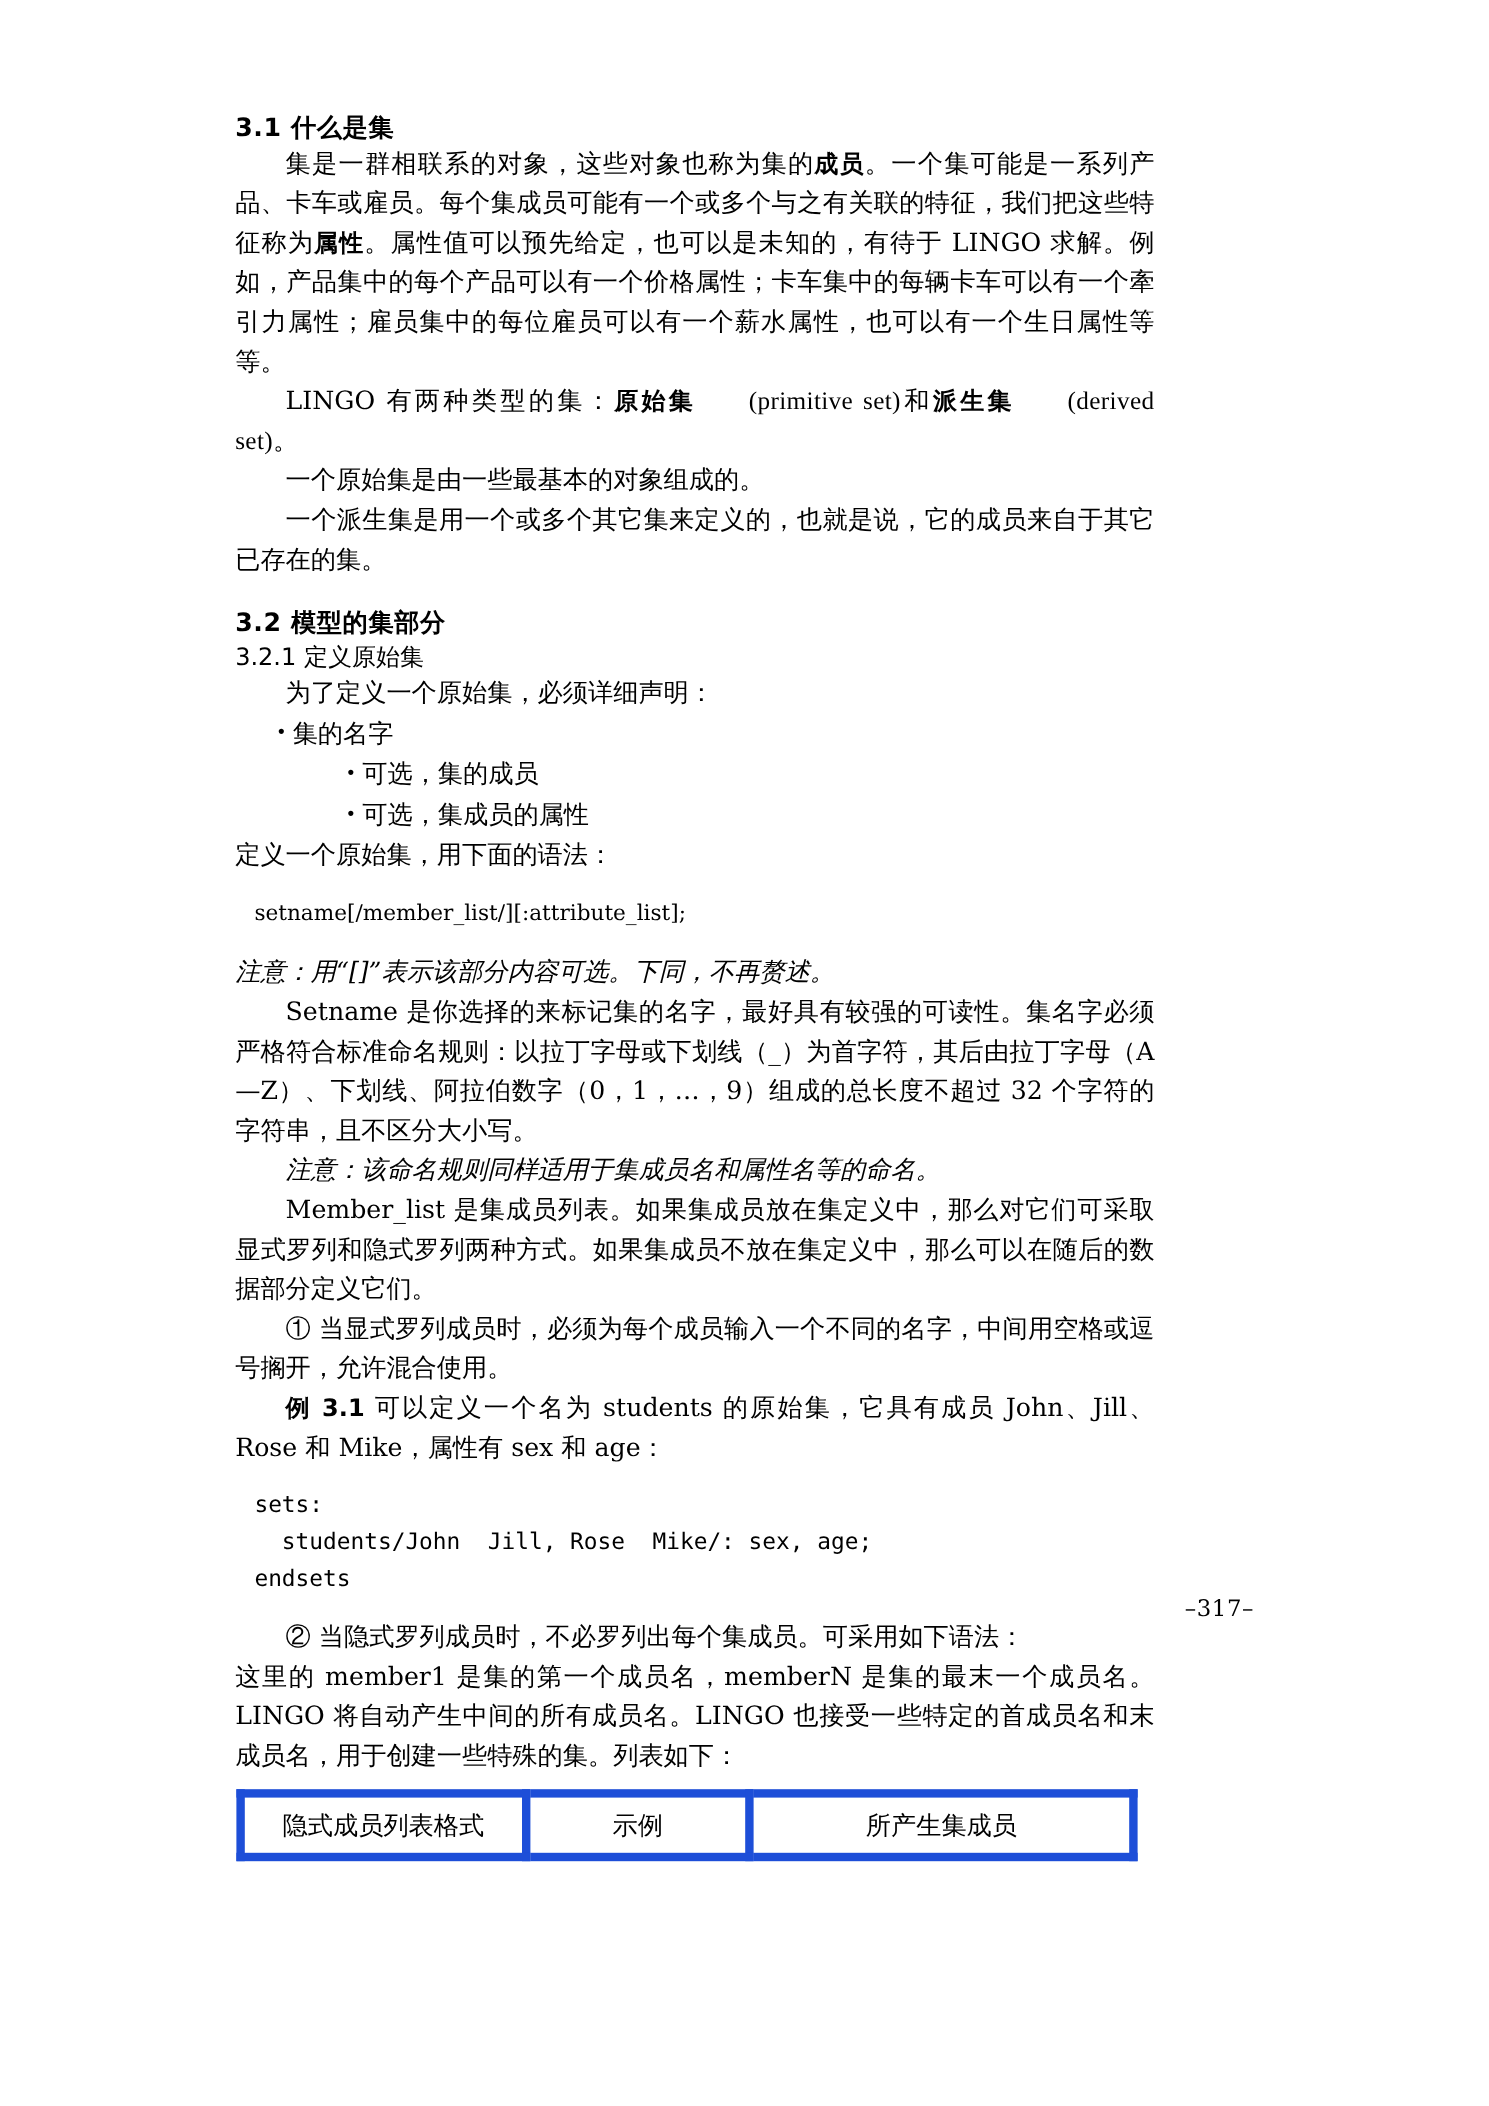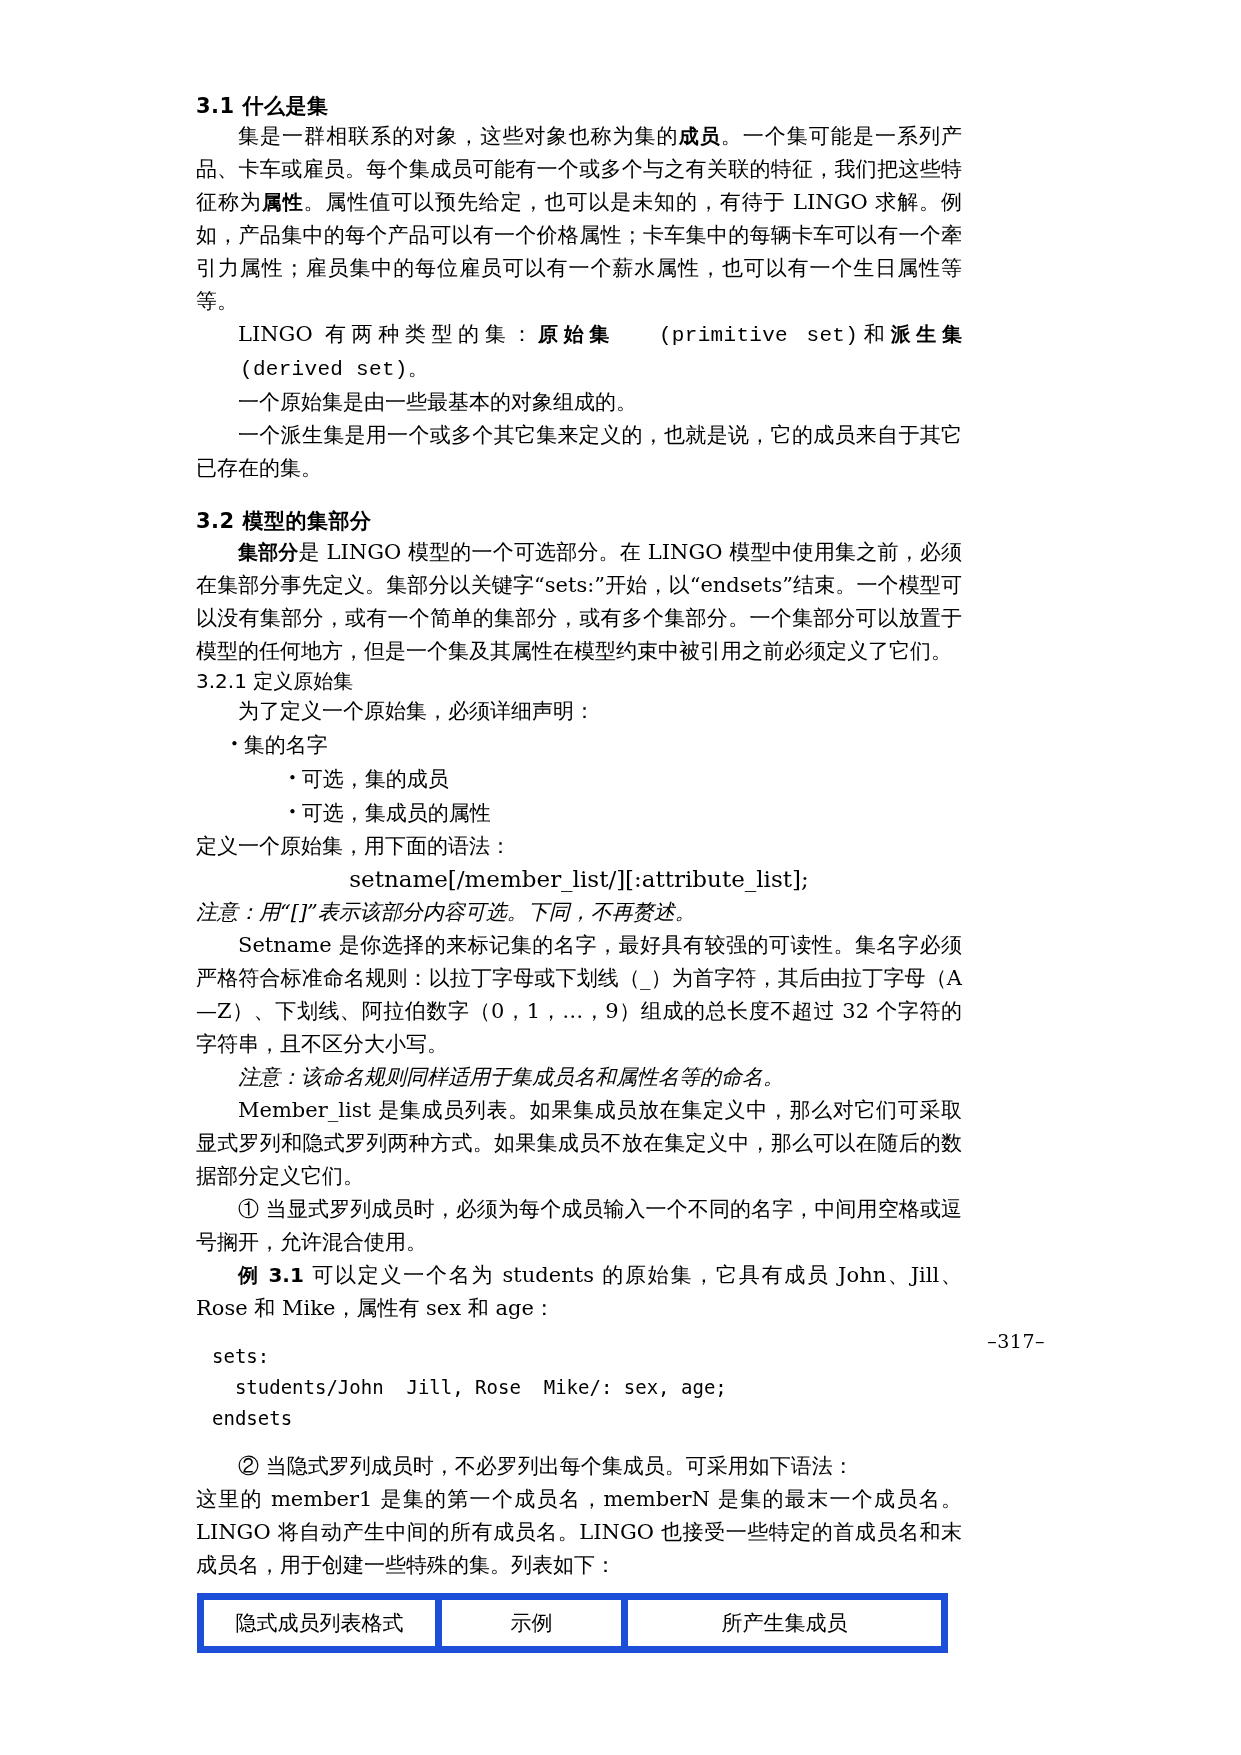--- a/index.html
+++ b/index.html
@@ -56,21 +56,21 @@
     padding: 0;
     text-align: justify;
     text-justify: inter-ideograph;
     letter-spacing: 0px;
   }
   p.indent { text-indent: 2em; }
   p.noindent { text-indent: 0; }
 
   b.bold { font-family: "DejaVu Sans", "Liberation Sans", sans-serif; font-weight: bold; font-size: 20px;}
   span.mono {
-    font-family: Liberation Mono, monospace;
+    font-family: Liberation Serif, serif;
     letter-spacing: 0.3px;
     margin-left: 44px;
   }
   i.note {
     font-style: italic;
   }
 
   
   .bullet-l1 {
     font-size: 21px;
@@ -86,25 +86,24 @@
   }
   .bullet-dot::before {
     content: "\2022";
     font-size: 15px;
     vertical-align: 3px;
     padding-right: 5px;
   }
 
   
   p.syntax {
-    font-size: 23px;
-    line-height: 33px;
-    margin: 0;
-    padding: 0;
-    text-align: center;
+    font-size: 18px;
+    line-height: 33px;
+    margin: 16px;
+    padding: 0;
   }
   p.syntax2 {
     font-size: 21px;
     line-height: 33px;
     margin: 0;
     padding: 0;
     padding-left: 170px;
   }
 
   
@@ -163,21 +162,20 @@
     <p class="body indent"><span>LINGO 有两种类型的集：</span><b class="bold">原始集</b><span class="mono">(primitive  set)和</span><b class="bold">派生集</b><span class="mono">(derived set)。</span></p>
 
     <p class="body indent">一个原始集是由一些最基本的对象组成的。</p>
 
     <p class="body indent">一个派生集是用一个或多个其它集来定义的，也就是说，它的成员来自于其它已存在的集。</p>
 
     <div class="gap-m"></div>
 
     <h2 class="sec">3.2  模型的集部分</h2>
 
-    <p class="body indent"><b class="bold">集部分</b><span>是 LINGO 模型的一个可选部分。在 LINGO 模型中使用集之前，必须在集部分事先定义。集部分以关键字“sets:”开始，以“endsets”结束。一个模型可以没有集部分，或有一个简单的集部分，或有多个集部分。一个集部分可以放置于模型的任何地方，但是一个集及其属性在模型约束中被引用之前必须定义了它们。</span></p>
 
     <h3 class="subsec">3.2.1  定义原始集</h3>
 
     <p class="body indent">为了定义一个原始集，必须详细声明：</p>
 
     <div class="bullet-l1"><span class="bullet-dot">集的名字</span></div>
     <div class="bullet-l2"><span class="bullet-dot">可选，集的成员</span></div>
     <div class="bullet-l2"><span class="bullet-dot">可选，集成员的属性</span></div>
 
     <p class="body noindent">定义一个原始集，用下面的语法：</p>

